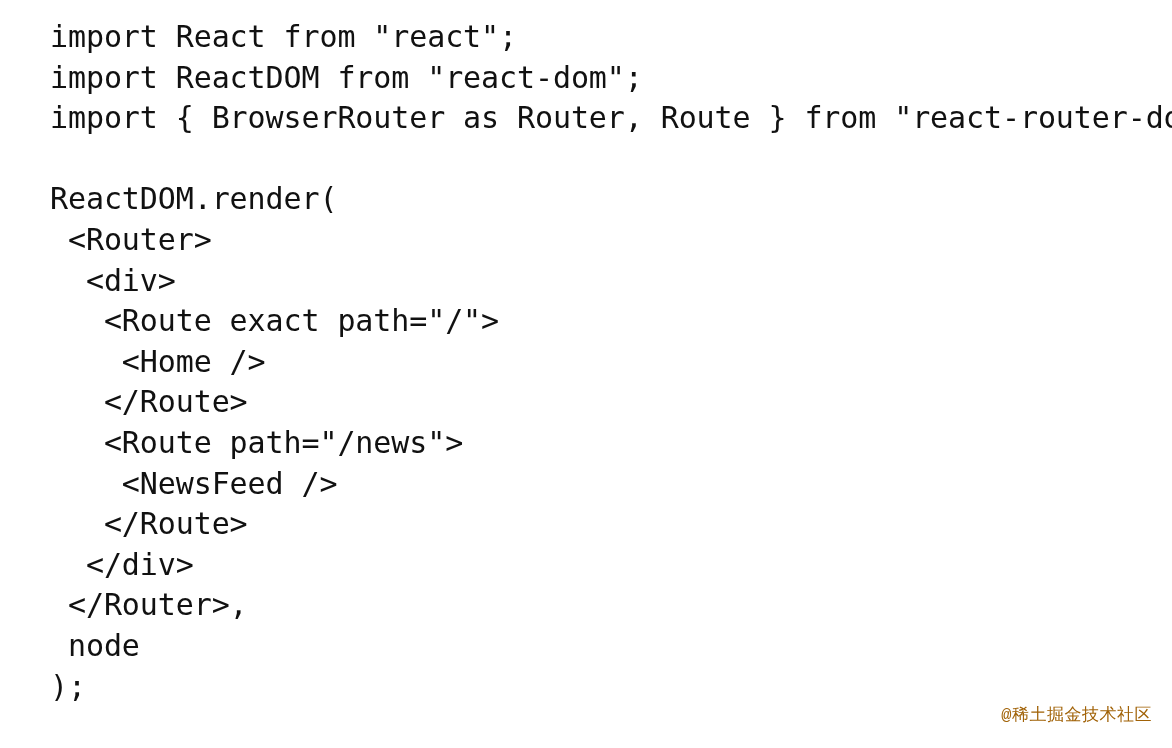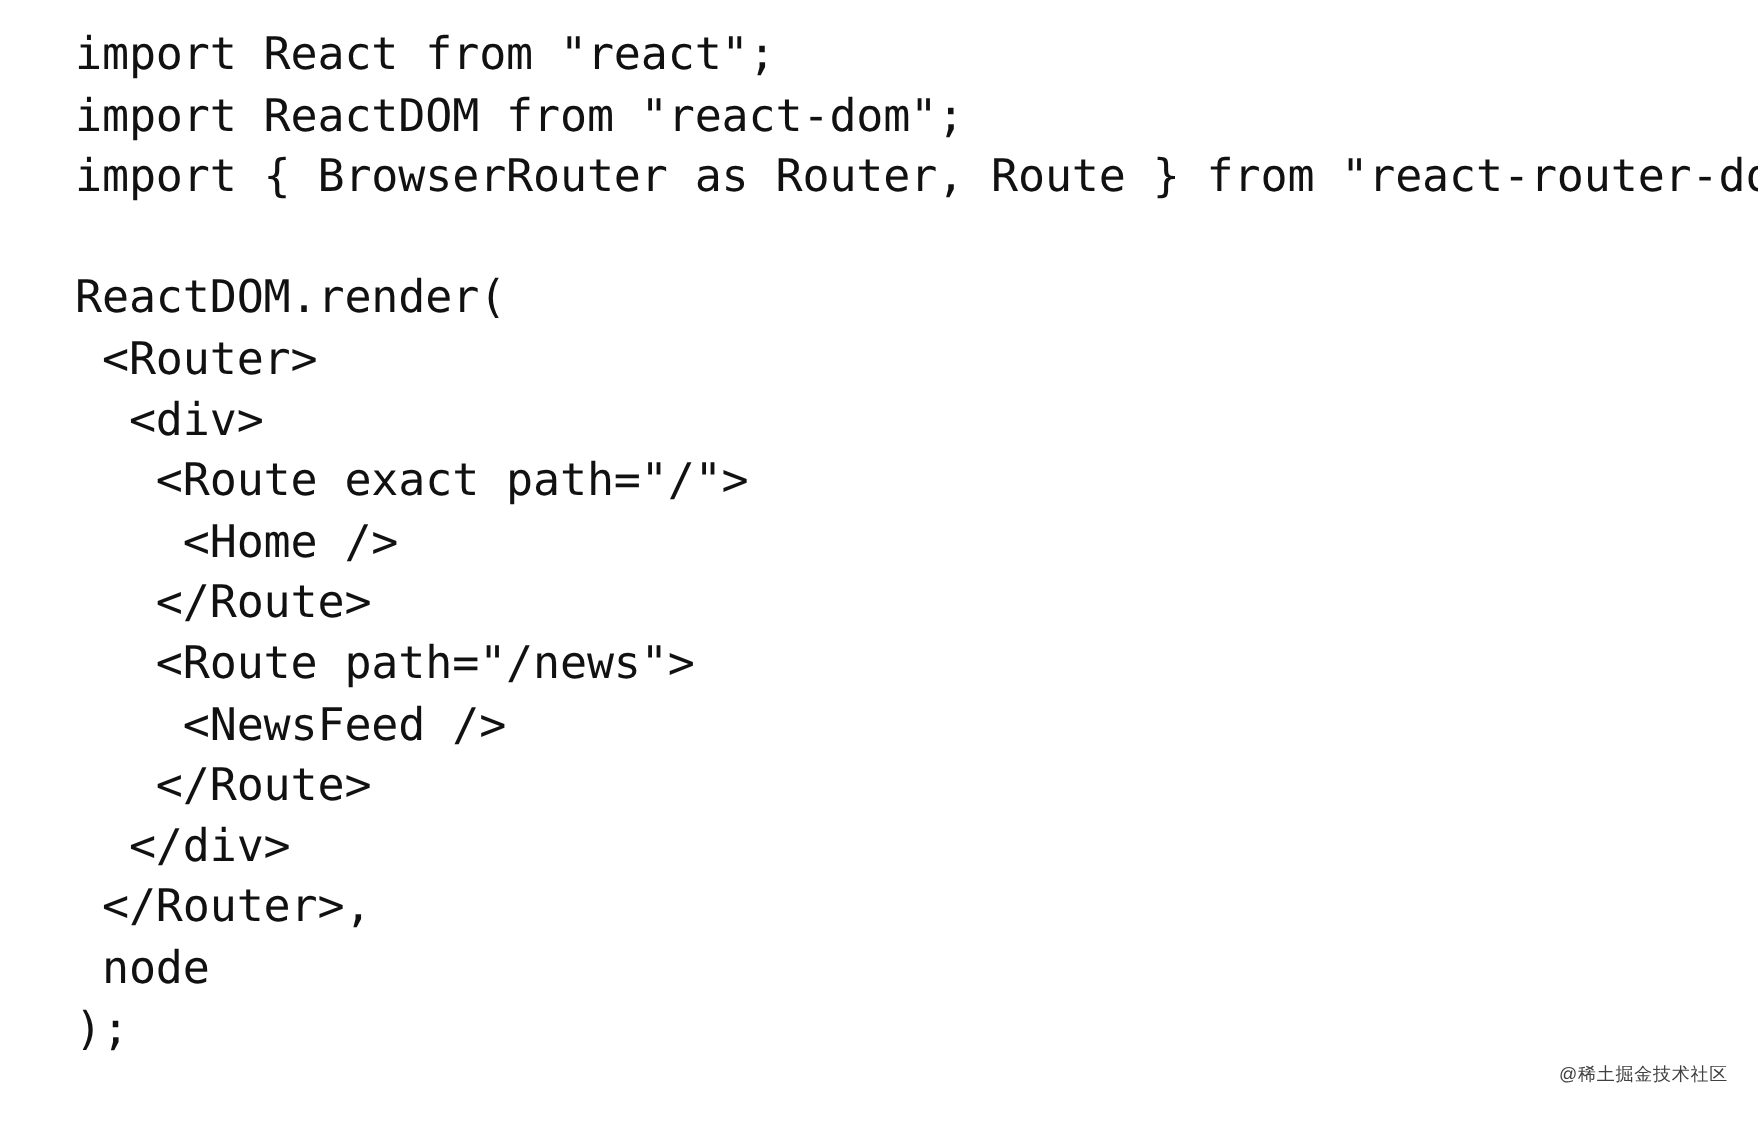--- a/index.html
+++ b/index.html
@@ -49,24 +49,24 @@
   }
 
   .code-line.blank {
     height: 40.6px;
   }
 
   #watermark {
     position: absolute;
     right: 20px;
     bottom: 22px;
-    font-family: Liberation Sans, sans-serif;
-    font-size: 12px;
+    font-family: Liberation Mono, monospace;
+    font-size: 17px;
     line-height: 20px;
-    color: #404040;
+    color: #a16207;
     letter-spacing: 0.5px;
     white-space: nowrap;
     user-select: none;
   }
 </style>
 </head>
 <body>
 
 <div id="page">
 

